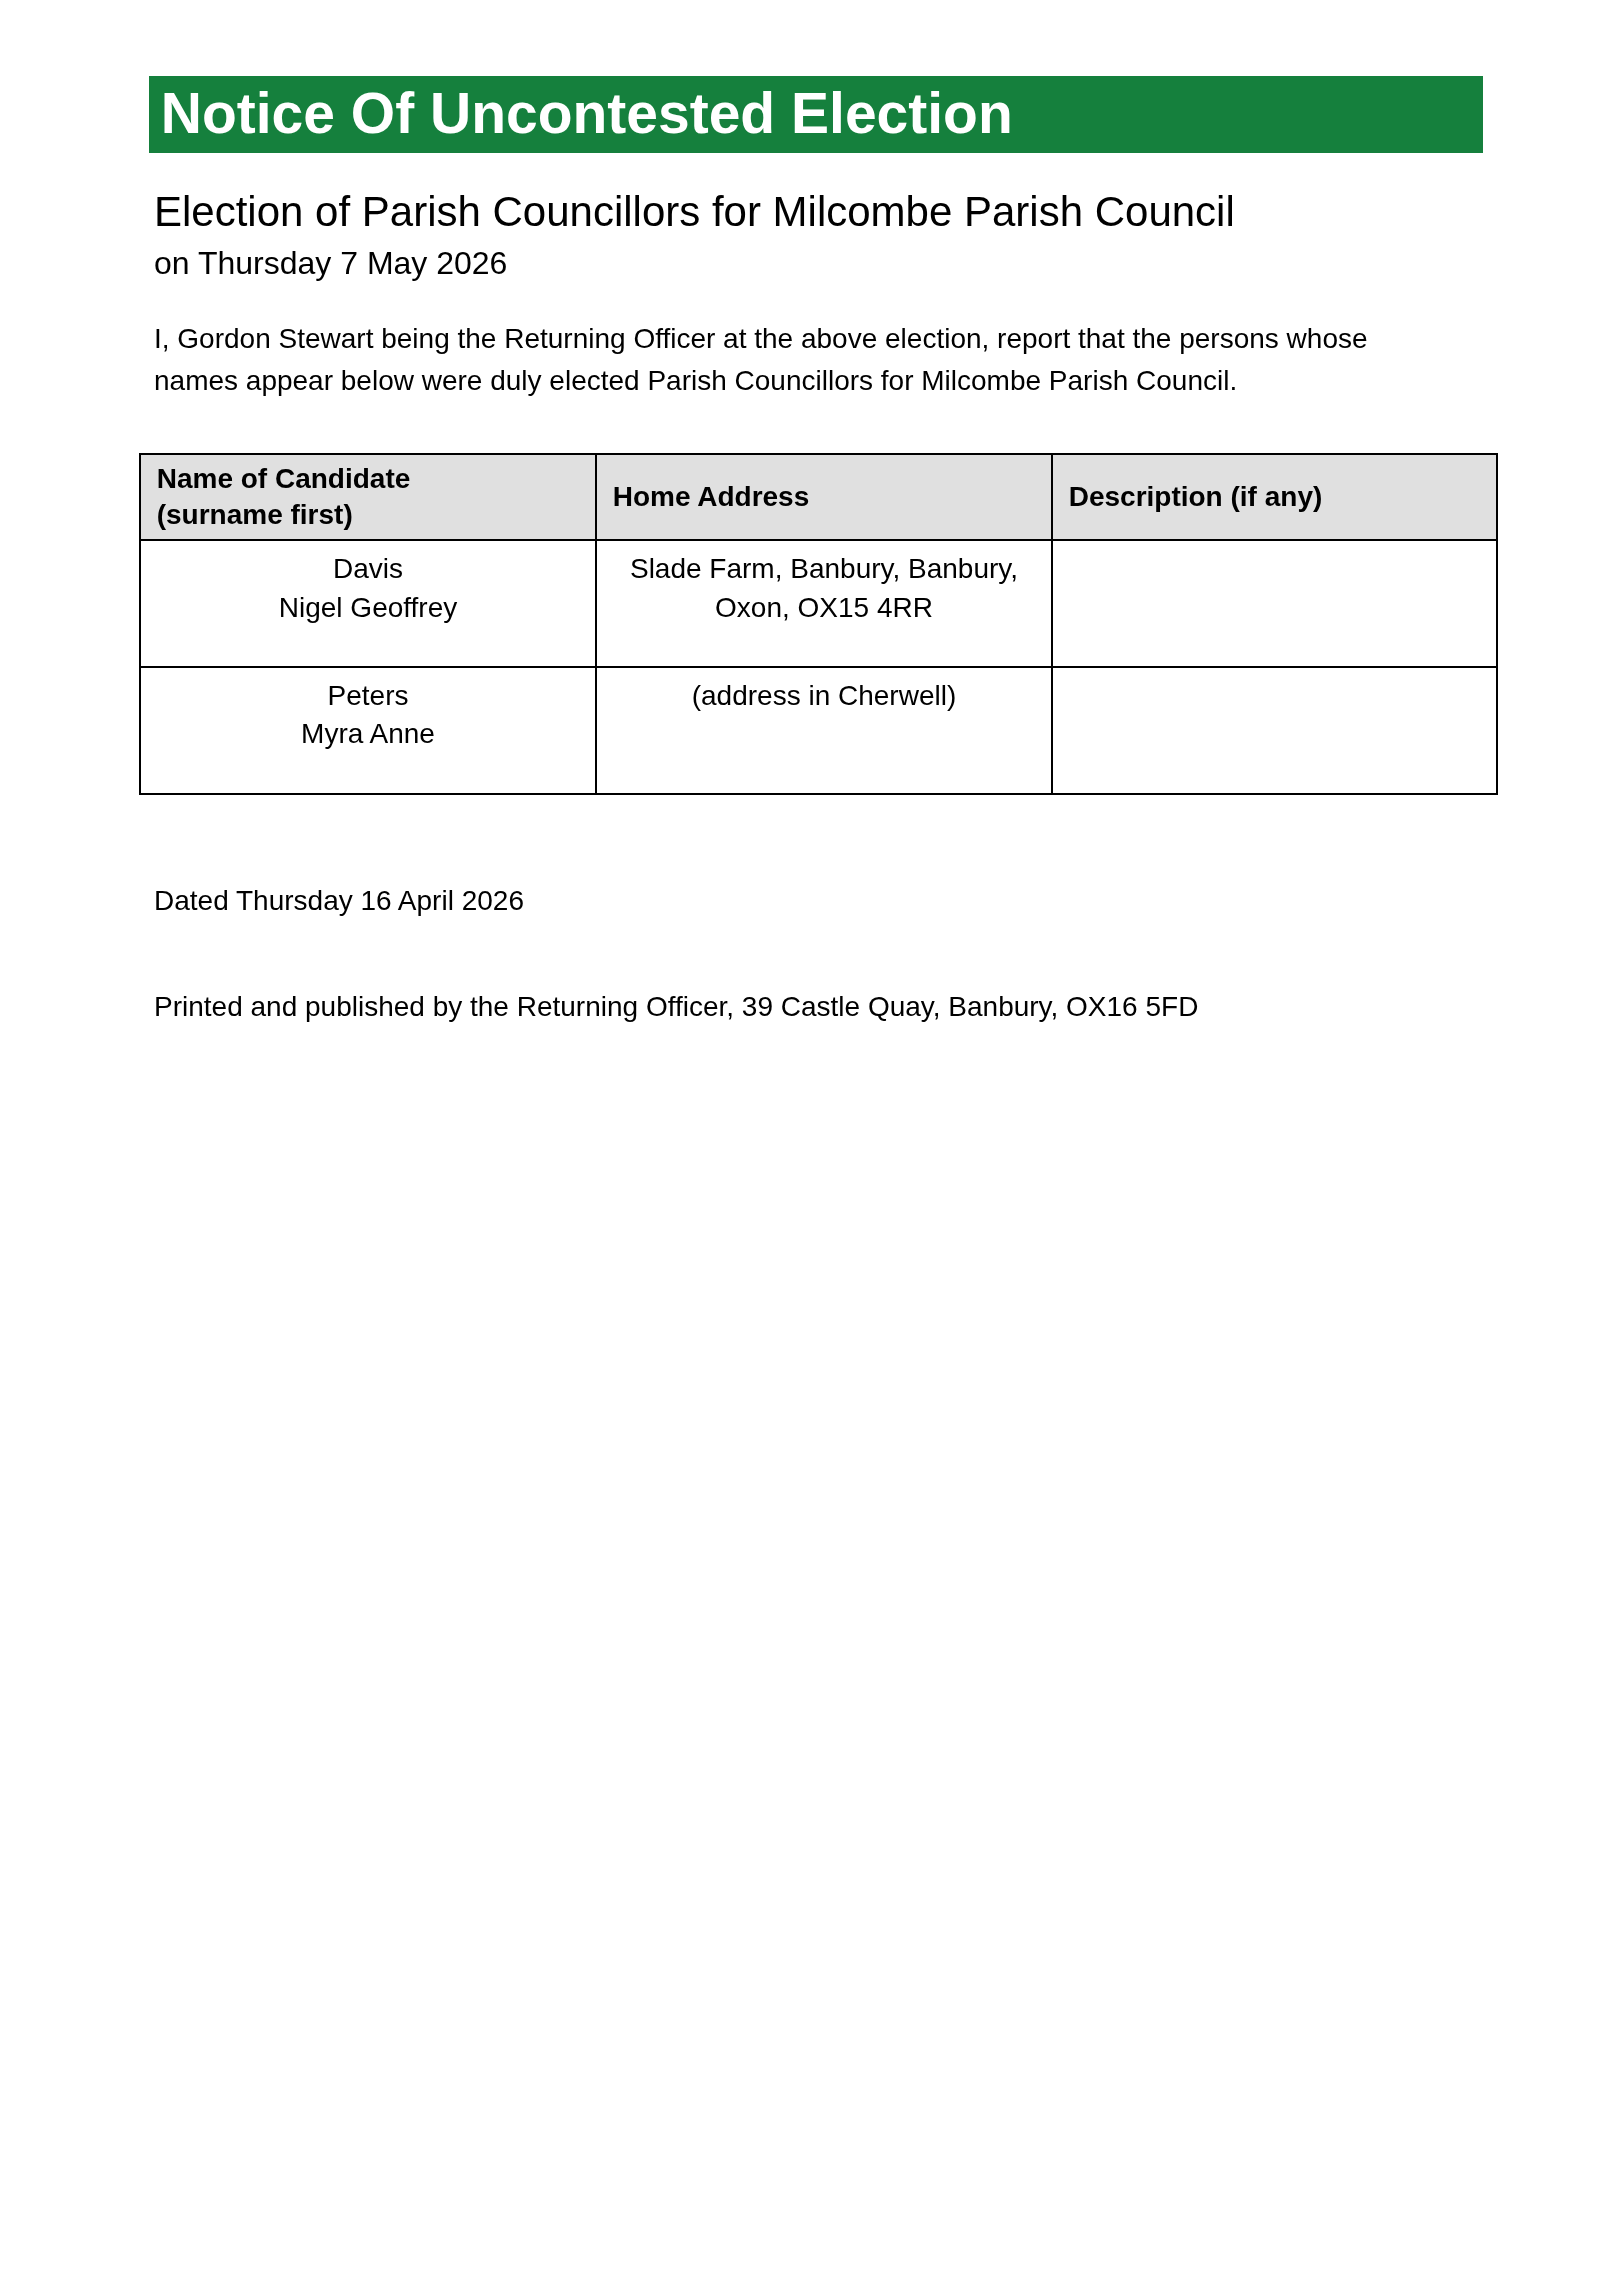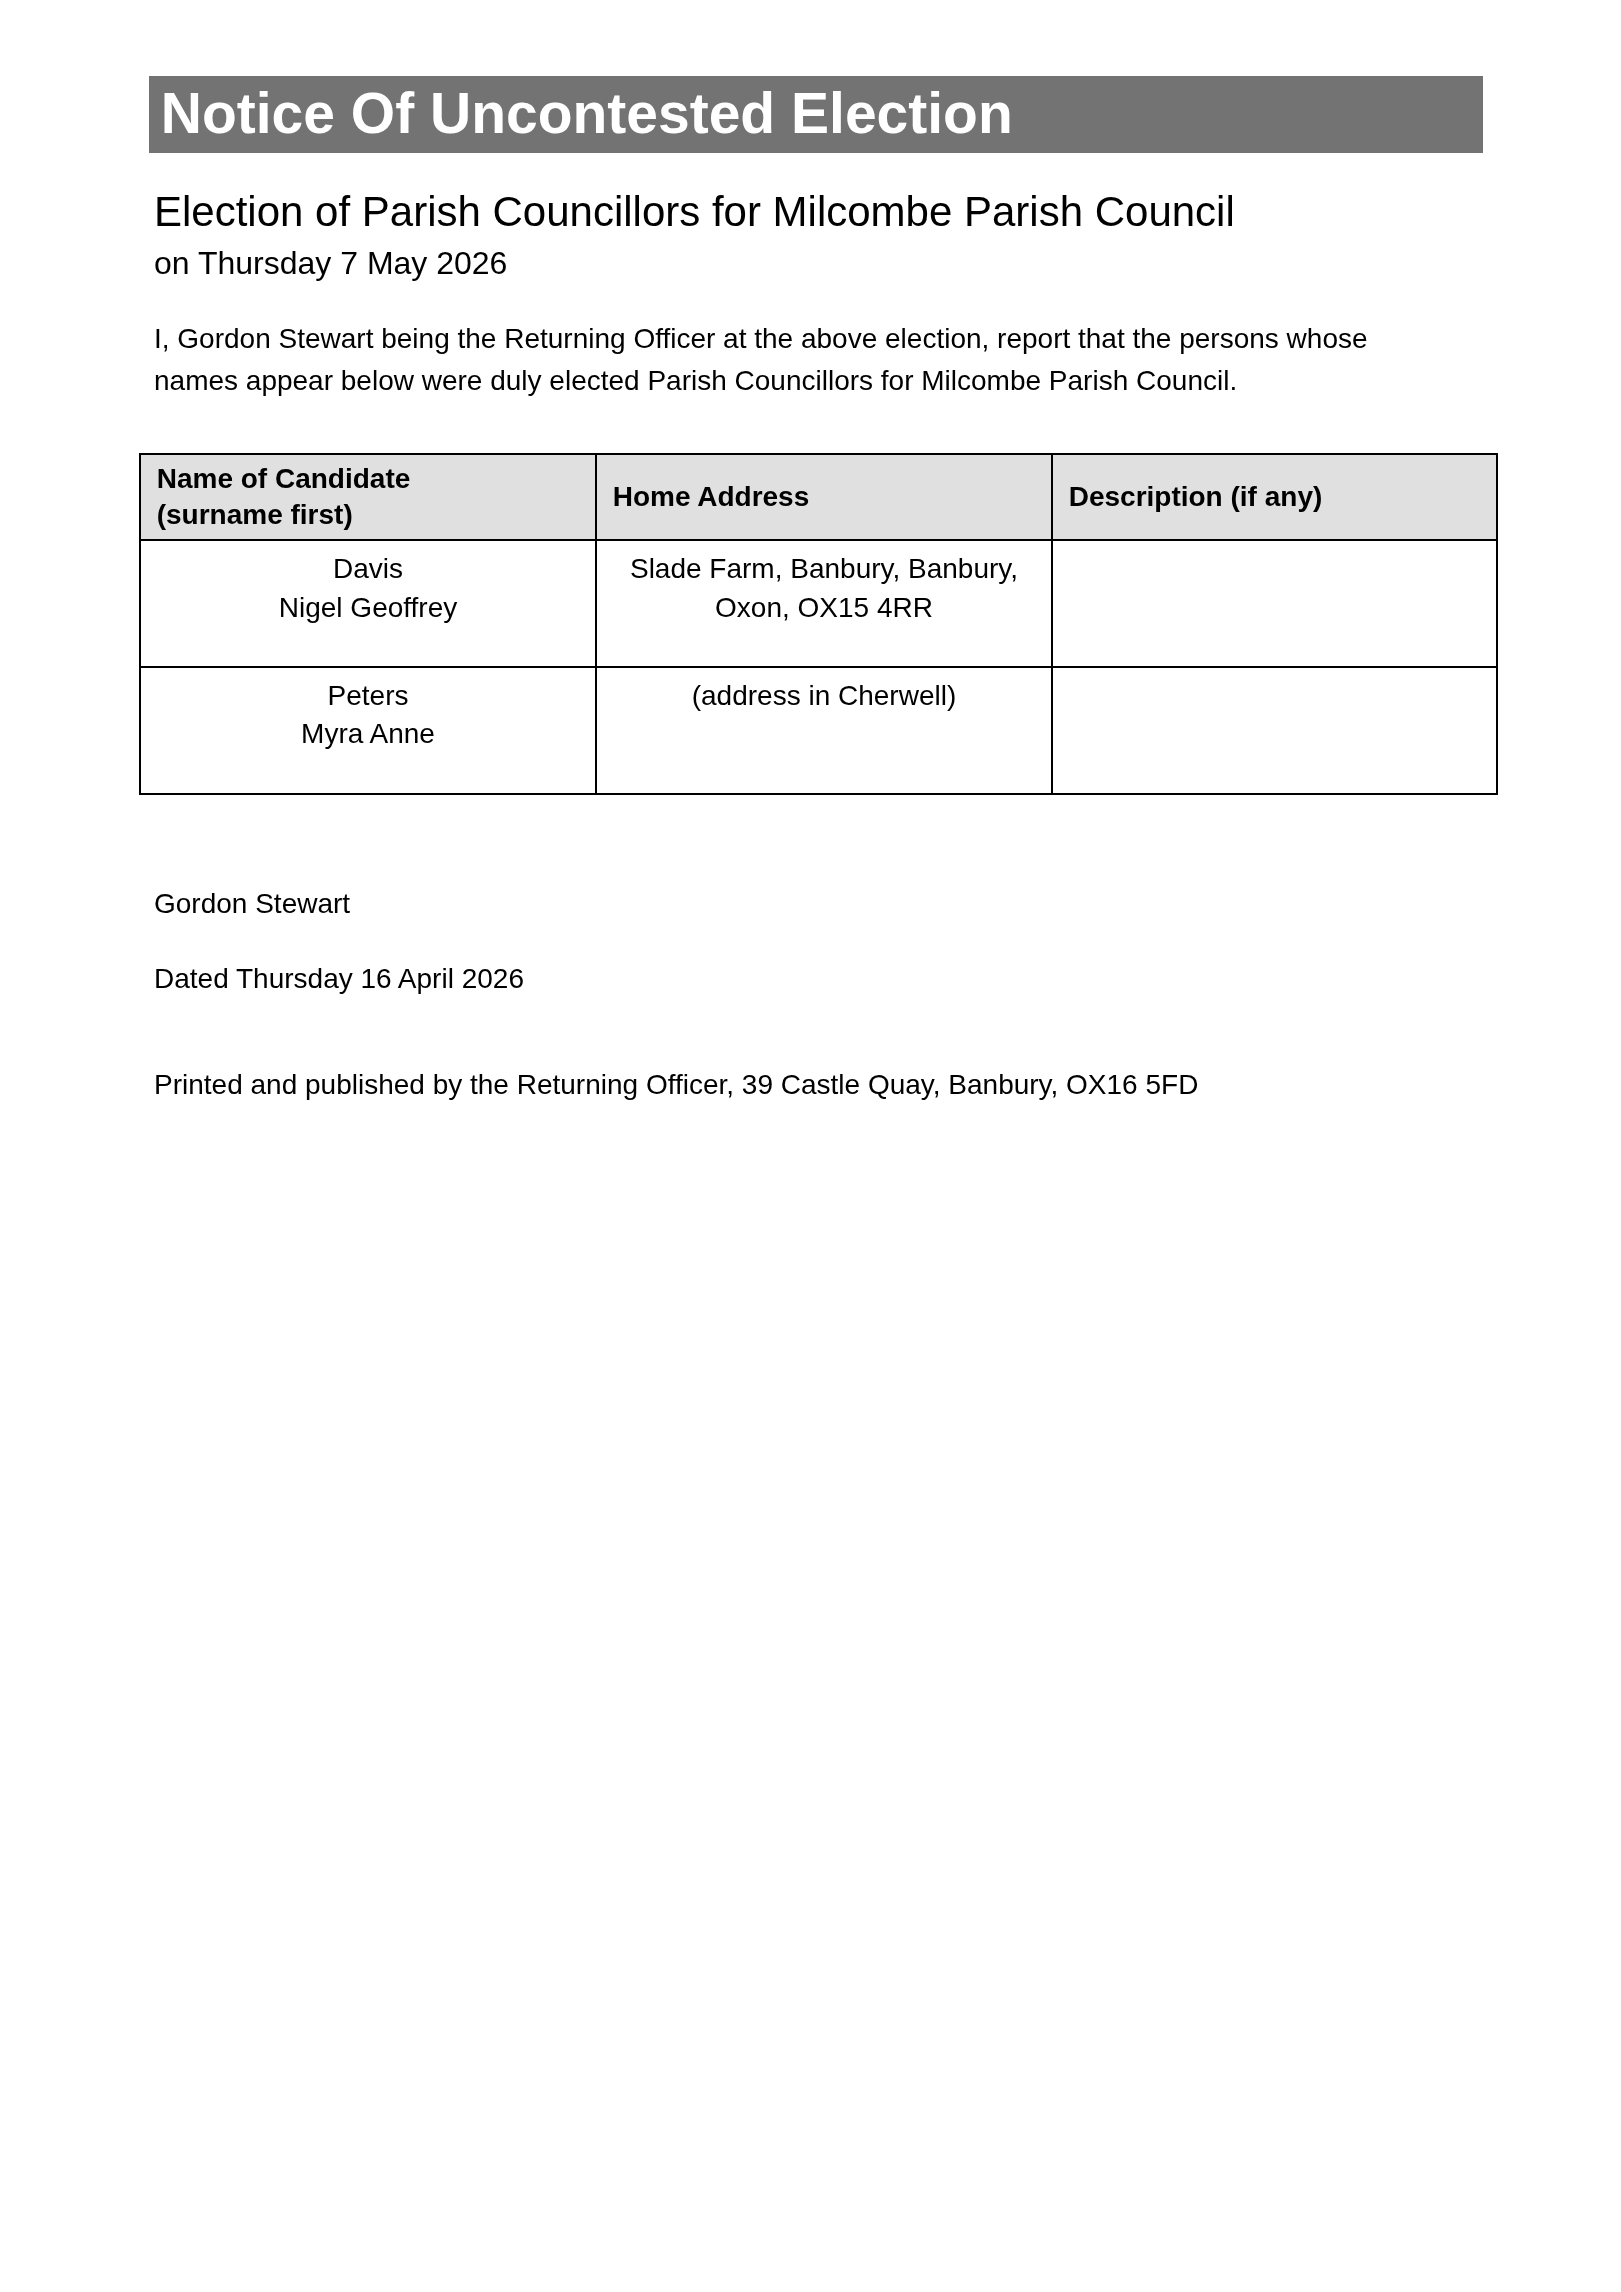--- a/index.html
+++ b/index.html
@@ -11,21 +11,21 @@
     width: 1621px;
     height: 2293px;
     position: relative;
     overflow: hidden;
     font-family: "Liberation Sans", "DejaVu Sans", sans-serif;
     color: #000000;
     -webkit-font-smoothing: antialiased;
   }
   .banner {
     margin: 76px 138px 0 149px;
-    background: #737373;
+    background: #15803d;
     color: #ffffff;
     font-weight: 700;
     font-size: 57px;
     line-height: 1.0;
     padding: 8.8px 11.8px 10.8px 11.8px;
     letter-spacing: 0px;
     white-space: nowrap;
   }
   .title {
     margin: 35px 98px 0 154px;
@@ -132,19 +132,18 @@
         <div>Peters</div>
         <div>Myra Anne</div>
       </td>
       <td>(address in Cherwell)</td>
       <td></td>
     </tr>
   </tbody>
 </table>
 
 <div class="signoff">
-  <div>Gordon Stewart</div>
 </div>
 
 <div class="dated">Dated Thursday 16 April 2026</div>
 
 <div class="footer-line">Printed and published by the Returning Officer, 39 Castle Quay, Banbury, OX16 5FD</div>
 
 
 </body></html>

